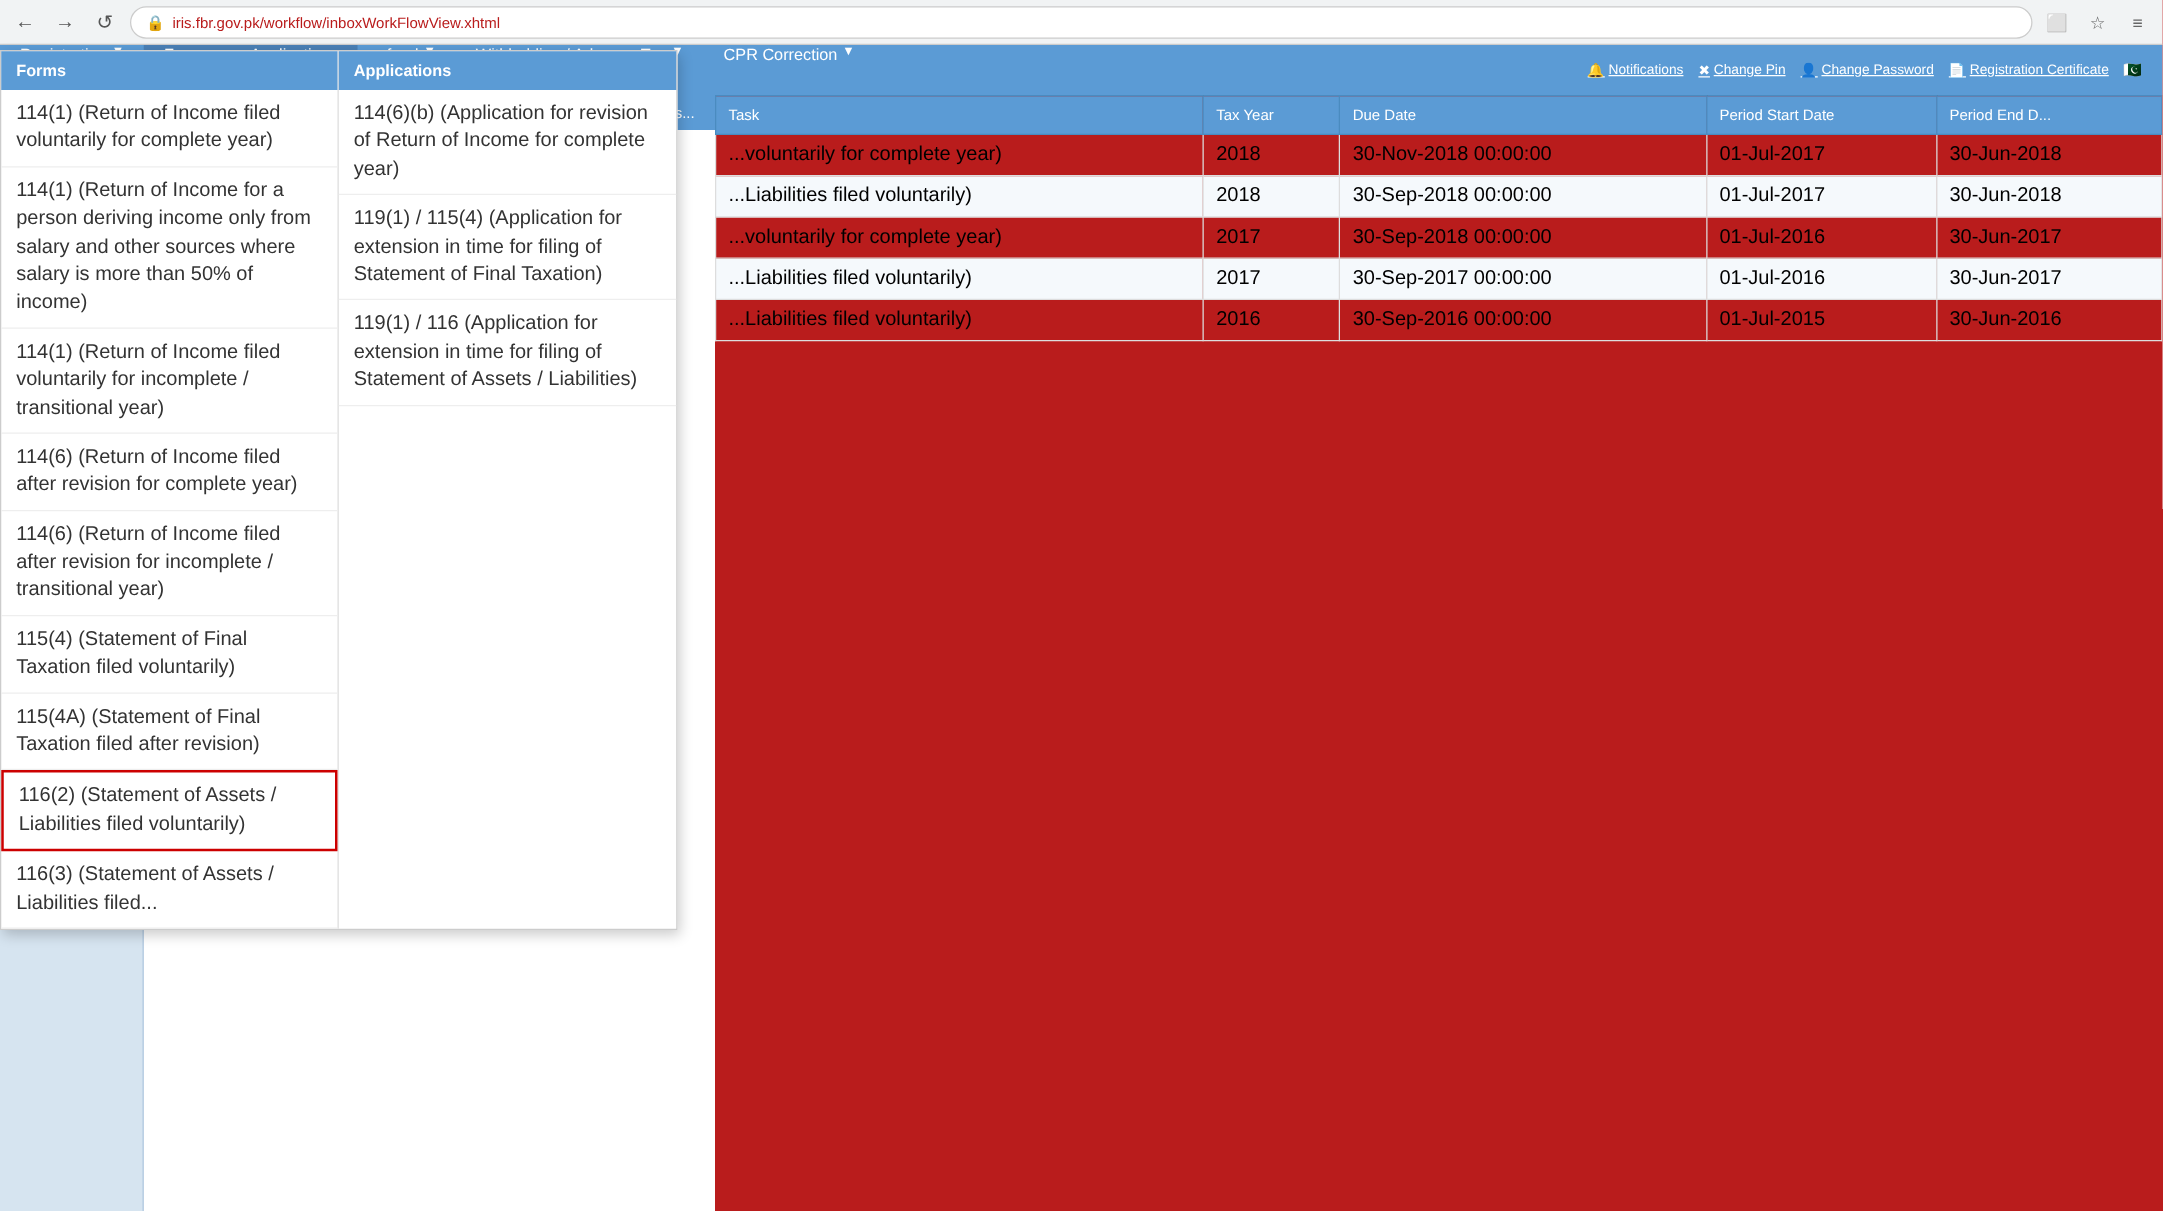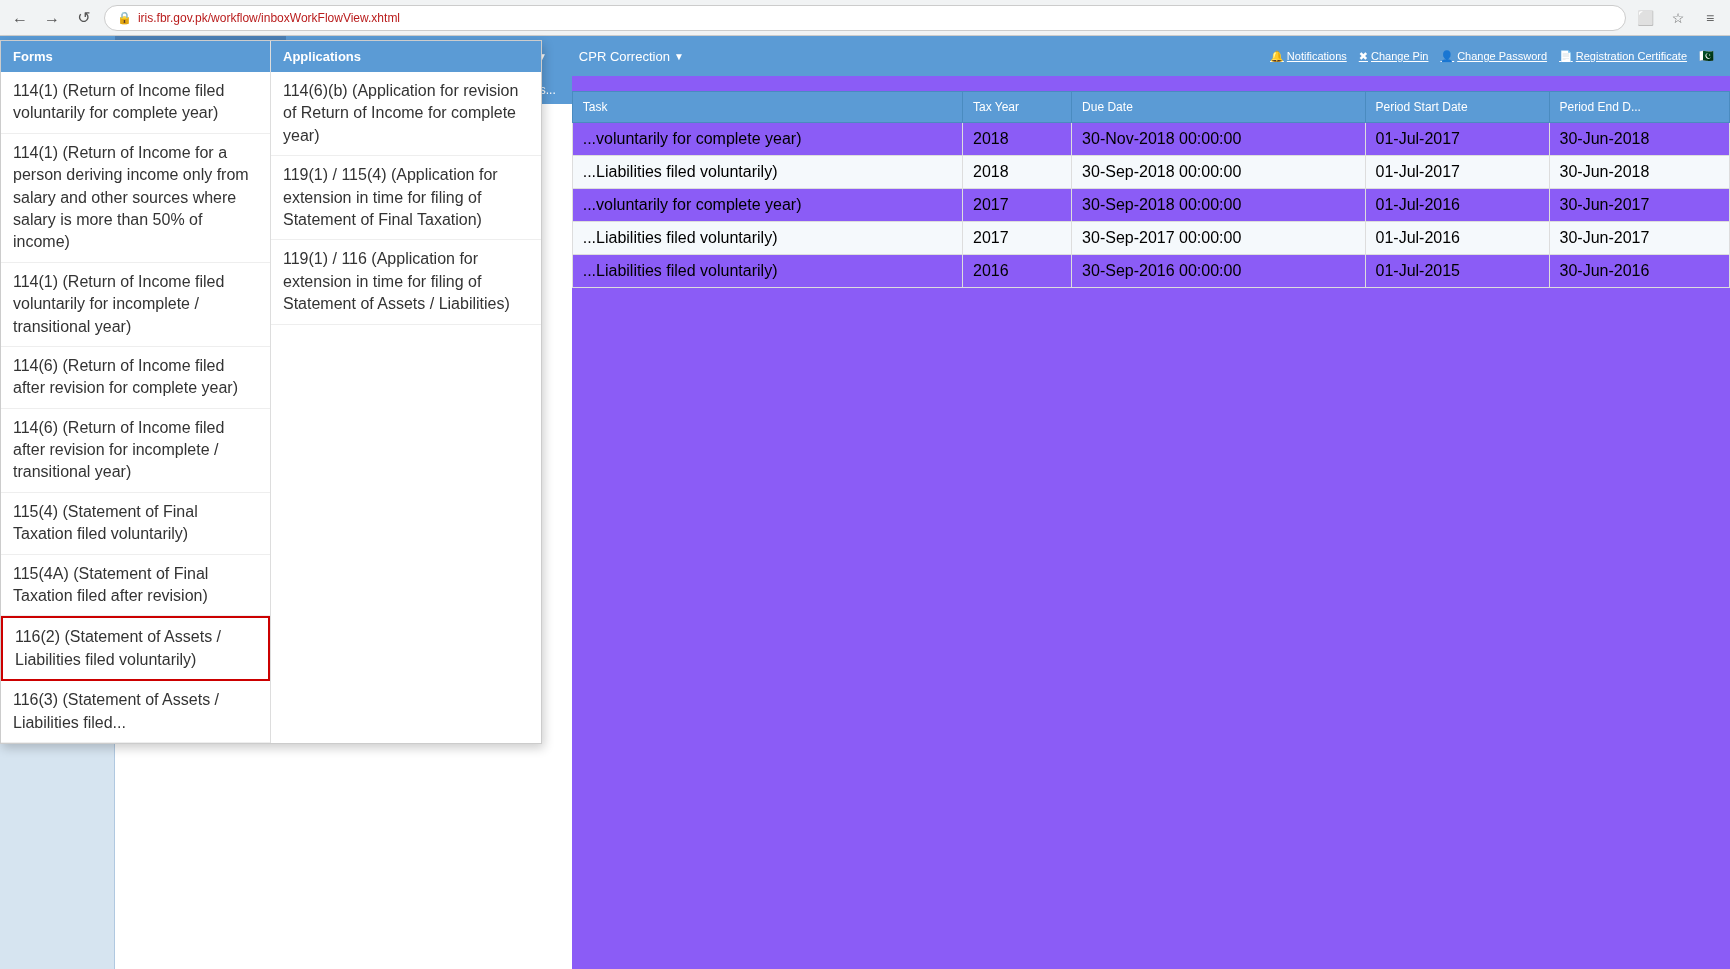--- a/index.html
+++ b/index.html
@@ -38,21 +38,20 @@
       height: 40px;
       display: flex;
       align-items: center;
       padding: 0;
       position: relative;
     }
     .top-nav-item {
       height: 40px;
       padding: 0 16px;
       display: flex;
-      align-items: center;
       color: #fff;
       font-size: 13px;
       cursor: pointer;
       white-space: nowrap;
       position: relative;
     }
     .top-nav-item .arrow { margin-left: 4px; font-size: 10px; }
     .top-nav-item.active-menu { background: #4a7fb5; }
     .top-nav-right {
       margin-left: auto;
@@ -178,23 +177,23 @@
       align-items: center;
       padding: 0 16px;
       color: #fff;
       font-size: 12px;
       justify-content: flex-end;
     }
     .breadcrumb-sep { margin: 0 6px; }
 
     .content-main {
       flex: 1;
-      padding: 15px 0;
+      padding: 0 0;
       overflow: auto;
-      background: #8b5cf6;
+      background: #b91c1c;
     }
 
     
     .data-table {
       width: 100%;
       border-collapse: collapse;
       font-size: 12px;
     }
     .data-table th {
       background: #5b9bd5;

